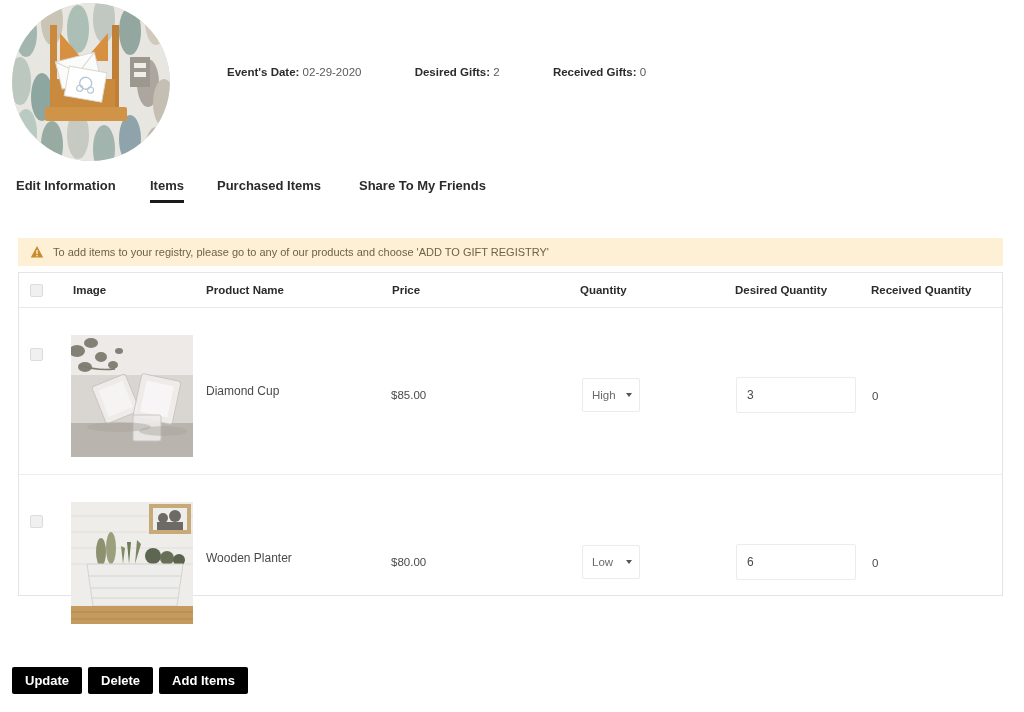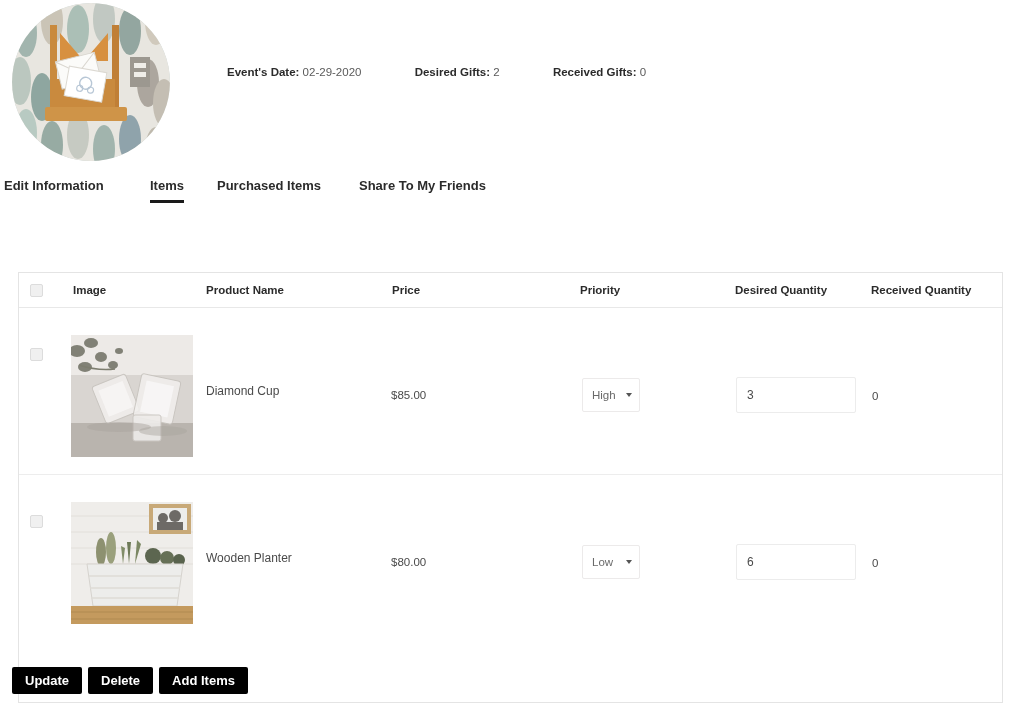--- a/index.html
+++ b/index.html
@@ -46,40 +46,40 @@
     width: 1024px; height: 32px;
   }
   .tab {
     position: absolute; top: 0;
     font-size: 13px; font-weight: bold; color: #2b2b2b;
     padding-bottom: 7px;
     cursor: pointer;
     white-space: nowrap;
   }
   .tab.active { border-bottom: 3px solid #1a1a1a; }
-  .tab-0 { left: 4px; }
+  .tab-0 { left: 16px; }
   .tab-1 { left: 150px; }
   .tab-2 { left: 217px; }
   .tab-3 { left: 359px; }
 
   
   .notice {
     position: absolute; left: 18px; top: 238px;
     width: 985px; height: 28px;
     background: #fdf0d5;
     display: flex; align-items: center;
     padding-left: 12px;
   }
   .notice-icon { width: 14px; height: 14px; margin-right: 9px; flex: 0 0 auto; }
   .notice-text { font-size: 11px; color: #6f6145; }
 
   
   .table {
     position: absolute; left: 18px; top: 272px;
-    width: 985px; height: 431px;
+    width: 985px; height: 324px;
     border: 1px solid #e4e4e4;
     background: #fff;
   }
   .thead {
     position: relative; height: 35px;
     border-bottom: 1px solid #e8e8e8;
   }
   .th {
     position: absolute; top: 11px;
     font-size: 11.5px; font-weight: bold; color: #2b2b2b;
@@ -248,29 +248,37 @@
     </div>
   </div>
 
   <div class="tabs">
     <div class="tab tab-0">Edit Information</div>
     <div class="tab tab-1 active">Items</div>
     <div class="tab tab-2">Purchased Items</div>
     <div class="tab tab-3">Share To My Friends</div>
   </div>
 
+  <div class="notice">
+    <svg class="notice-icon" viewBox="0 0 14 14">
+      <path d="M7 1 L13.2 12.6 L0.8 12.6 Z" fill="#c88a2e"></path>
+      <rect x="6.3" y="5" width="1.4" height="4" fill="#fdf0d5"></rect>
+      <rect x="6.3" y="10" width="1.4" height="1.4" fill="#fdf0d5"></rect>
+    </svg>
+    <span class="notice-text">To add items to your registry, please go to any of our products and choose 'ADD TO GIFT REGISTRY'</span>
+  </div>
 
   <div class="table">
 
     <div class="thead">
       <div class="chk chk-head"></div>
       <div class="th th-img">Image</div>
       <div class="th th-name">Product Name</div>
       <div class="th th-price">Price</div>
-      <div class="th th-prio">Priority</div>
+      <div class="th th-prio">Quantity</div>
       <div class="th th-des">Desired Quantity</div>
       <div class="th th-rec">Received Quantity</div>
     </div>
 
     <div class="row">
       <div class="chk chk-row"></div>
 
       <div class="thumb">
         <svg viewBox="0 0 122 122">
           <rect width="122" height="122" fill="#e6e3e0"></rect>

